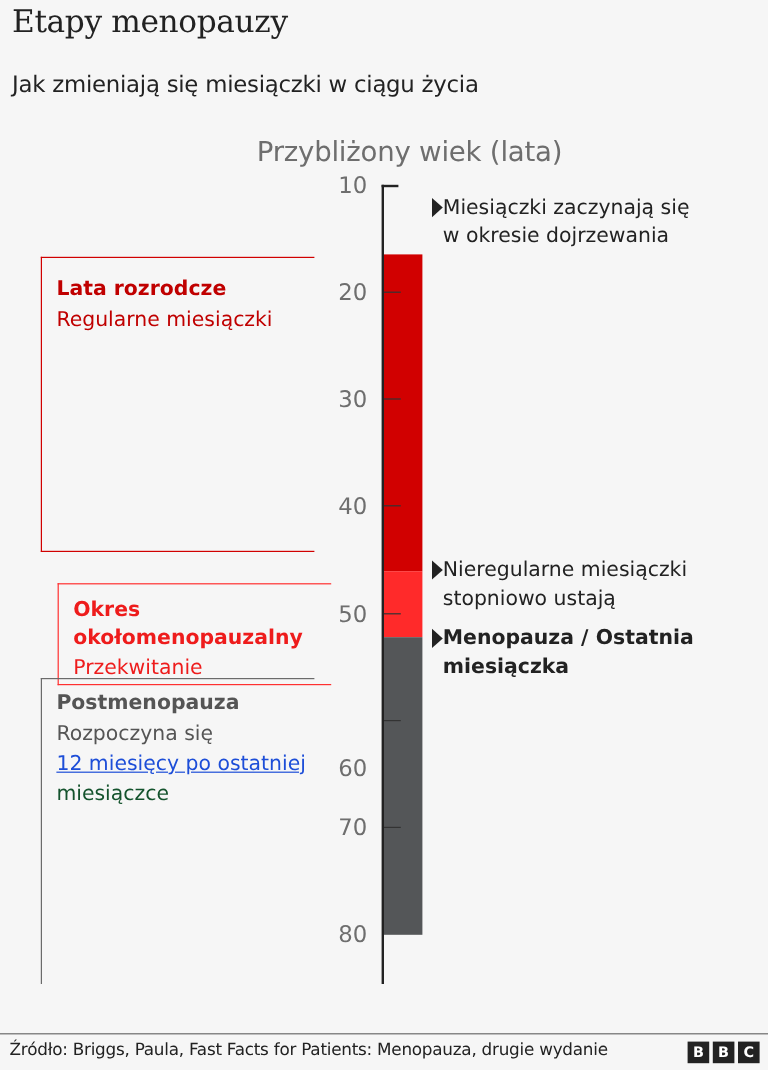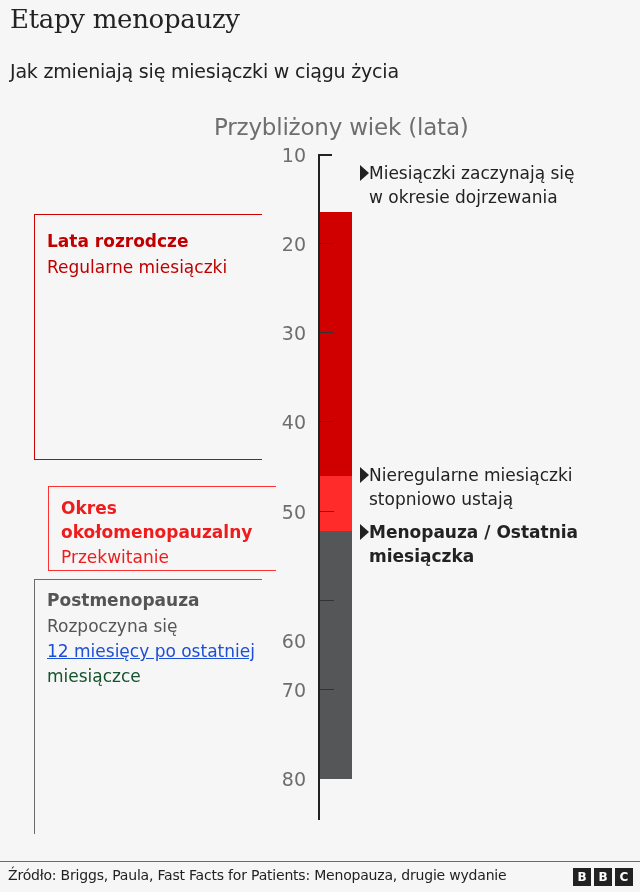--- a/index.html
+++ b/index.html
@@ -35,21 +35,21 @@
   <div class="bt box-title" style="top:14px;color:#c00000;">Lata rozrodcze</div>
   <div class="bt" style="top:40px;color:#c00000;">Regularne miesiączki</div>
 </div>
 
 <div class="box" style="top:486px;height:85px;border-color:#ff3030;margin-left:14px;">
   <div class="bt box-title" style="top:9px;color:#ee1c1c;">Okres</div>
   <div class="bt box-title" style="top:33px;color:#ee1c1c;">okołomenopauzalny</div>
   <div class="bt" style="top:58px;color:#ee1c1c;">Przekwitanie</div>
 </div>
 
-<div class="box" style="top:579px;height:255px;border-color:#6b6b6b;border-bottom:none;">
+<div class="box" style="top:565px;height:255px;border-color:#6b6b6b;border-bottom:none;">
   <div class="bt box-title" style="top:8px;color:#555;">Postmenopauza</div>
   <div class="bt" style="top:34px;color:#555;">Rozpoczyna się</div>
   <div class="bt" style="top:59px;color:#1d4ed8;text-decoration:underline;">12 miesięcy po ostatniej</div>
   <div class="bt" style="top:84px;color:#14532d;">miesiączce</div>
 </div>
 
 <div class="bar-seg" style="top:212px;height:264px;background:#d10000;"></div>
 <div class="bar-seg" style="top:476px;height:55px;background:#ff2a2a;"></div>
 <div class="bar-seg" style="top:531px;height:248px;background:#545658;"></div>
 

